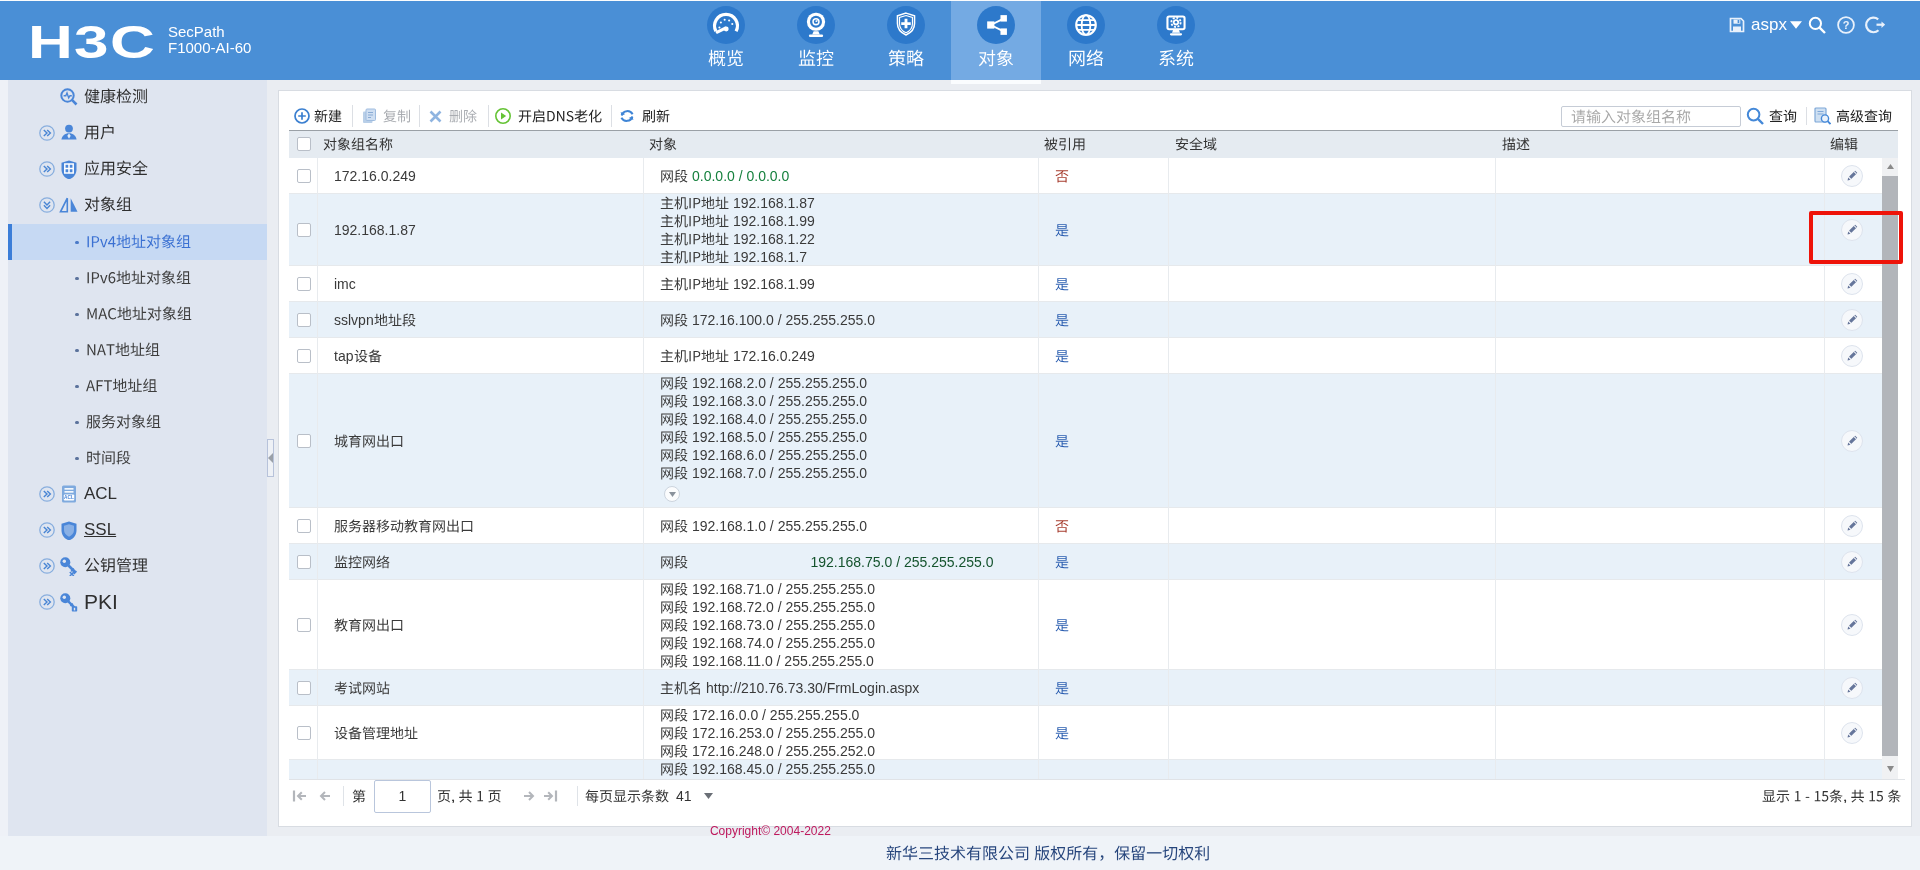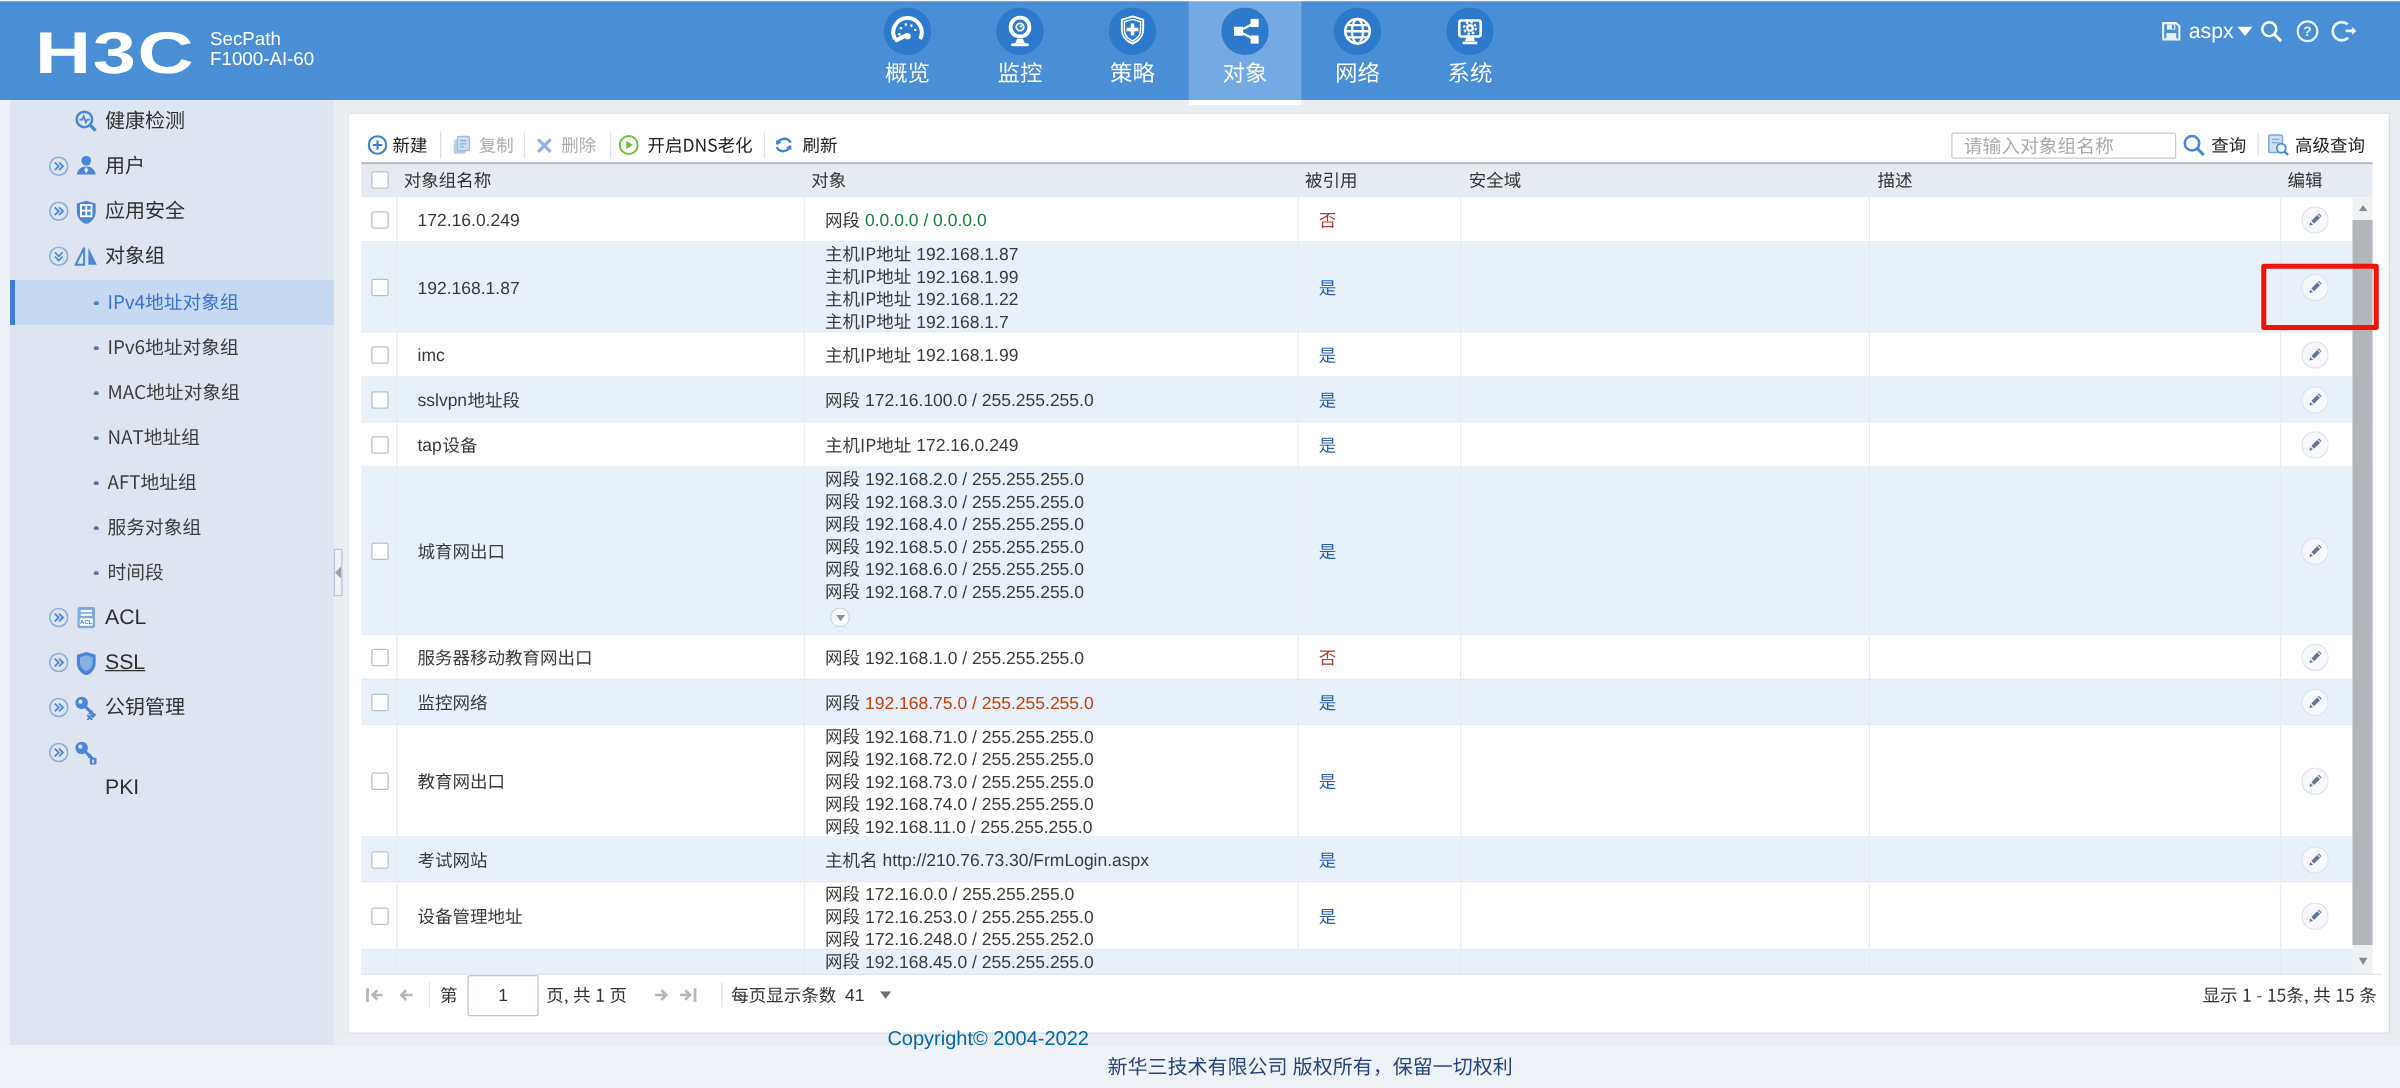--- a/index.html
+++ b/index.html
@@ -304,21 +304,21 @@
     <path d="M4.8 4.9L8 8l-3.2 3.1M8.2 4.9L11.4 8l-3.2 3.1" fill="none" stroke="#4a86d4" stroke-width="1.4"></path>
   </svg>
 <svg style="position:absolute;left:59px;top:592px" width="20" height="20" viewBox="0 0 20 20">
     <circle cx="6.3" cy="6.3" r="5" fill="#4a86d8"></circle>
     <circle cx="5.3" cy="5.3" r="1.7" fill="#dfe5f0"></circle>
     <path d="M9.3 9.3l6 6" stroke="#4a86d8" stroke-width="2.4"></path>
     <path d="M11.5 14l2.3-2.3" stroke="#4a86d8" stroke-width="1.8"></path>
     <rect x="12.8" y="14.2" width="5.4" height="5.4" rx="0.8" fill="#4a86d8"></rect>
     <rect x="14.8" y="15.8" width="1.4" height="2.6" fill="#dfe5f0"></rect>
   </svg>
-<div style="position:absolute;left:84px;top:592px;width:120px;height:20px;font-size:17px;line-height:20px;color:#2f2f2f;margin-top:28px;">PKI</div>
+<div style="position:absolute;left:84px;top:592px;width:120px;height:20px;font-size:21px;line-height:20px;color:#2f2f2f;">PKI</div>
 <div style="position:absolute;left:267px;top:439px;width:7px;height:38px;background:#eef1f6;border:1px solid #b7c2da;"></div>
 <svg style="position:absolute;left:268px;top:453px" width="5" height="10" viewBox="0 0 5 10">
     <path d="M5 0L0 5l5 5z" fill="#9aa0a8"></path>
   </svg>
 <div style="position:absolute;left:278px;top:90px;width:1634px;height:737px;background:#fff;border:1px solid #d8dce2;"></div>
 <svg style="position:absolute;left:294px;top:108px" width="16" height="16" viewBox="0 0 16 16">
     <circle cx="8" cy="8" r="7" fill="none" stroke="#3a7fd0" stroke-width="1.7"></circle>
     <path d="M8 4.2v7.6M4.2 8h7.6" stroke="#3a7fd0" stroke-width="1.7"></path>
   </svg>
 <div style="position:absolute;left:314px;top:109px;width:40px;height:14px;"><svg class="z" style="width:28.0px;height:14px;" viewBox="0 -880 2000 1000">
@@ -795,21 +795,21 @@
         <use href="#g8" x="2000"></use>
         <use href="#g9" x="3000"></use>
       </g>
     </svg></div>
 <div style="position:absolute;left:660px;top:555.0px;width:30.0px;height:14px;"><svg class="z" style="width:28.0px;height:14px;" viewBox="0 -880 2000 1000">
       <g transform="scale(1,-1)" fill="#3a3a3a">
         <use href="#g8"></use>
         <use href="#g39" x="1000"></use>
       </g>
     </svg></div>
-<div style="position:absolute;left:692.0px;top:554.0px;width:420px;height:16px;font-size:14px;line-height:16px;color:#c2410c;"> 192.168.75.0 / 255.255.255.0</div>
+<div style="position:absolute;left:692.0px;top:554.0px;width:420px;height:16px;font-size:14px;line-height:16px;color:#14532d;text-align:center;"> 192.168.75.0 / 255.255.255.0</div>
 <div style="position:absolute;left:1055px;top:555.0px;width:30px;height:14px;"><svg class="z" style="width:14.0px;height:14px;" viewBox="0 -880 1000 1000">
       <g transform="scale(1,-1)" fill="#2a5db0">
         <use href="#g76"></use>
       </g>
     </svg></div>
 <svg style="position:absolute;left:1841px;top:551.0px" width="22" height="22" viewBox="0 0 22 22">
     <circle cx="11" cy="11" r="10.5" fill="#f6f8fb" stroke="#dde3ed" stroke-width="1"></circle>
     <g transform="rotate(45 11 11)">
       <rect x="9.4" y="5" width="3.2" height="8.6" rx="0.5" fill="#66769b"></rect>
       <path d="M9.4 14.8h3.2L11 17.3z" fill="#66769b"></path>
@@ -1048,21 +1048,21 @@
         <use href="#g101" x="4237"></use>
         <use href="#g98" x="4792"></use>
         <use href="#g92" x="5792"></use>
         <use href="#g93" x="6330"></use>
         <use href="#g94" x="7590"></use>
         <use href="#g101" x="8145"></use>
         <use href="#g98" x="8960"></use>
       </g>
     </svg></div>
 <div style="position:absolute;left:0px;top:836px;width:1920px;height:34px;background:#eff3f8;"></div>
-<div style="position:absolute;left:709.92px;top:822px;width:180px;height:19px;font-size:16px;line-height:19px;color:#0369a1;white-space:nowrap;">Copyright© 2004-2022 </div>
+<div style="position:absolute;left:709.92px;top:822px;width:180px;height:19px;font-size:12px;line-height:19px;color:#be185d;white-space:nowrap;">Copyright© 2004-2022 </div>
 <div style="position:absolute;left:885.92px;top:844.5px;width:328.16px;height:16px;"><svg class="z" style="width:324.2px;height:16px;" viewBox="0 -880 20260 1000">
       <g transform="scale(1,-1)" fill="#26457c">
         <use href="#g44"></use>
         <use href="#g102" x="1000"></use>
         <use href="#g103" x="2000"></use>
         <use href="#g104" x="3000"></use>
         <use href="#g105" x="4000"></use>
         <use href="#g106" x="5000"></use>
         <use href="#g107" x="6000"></use>
         <use href="#g40" x="7000"></use>

